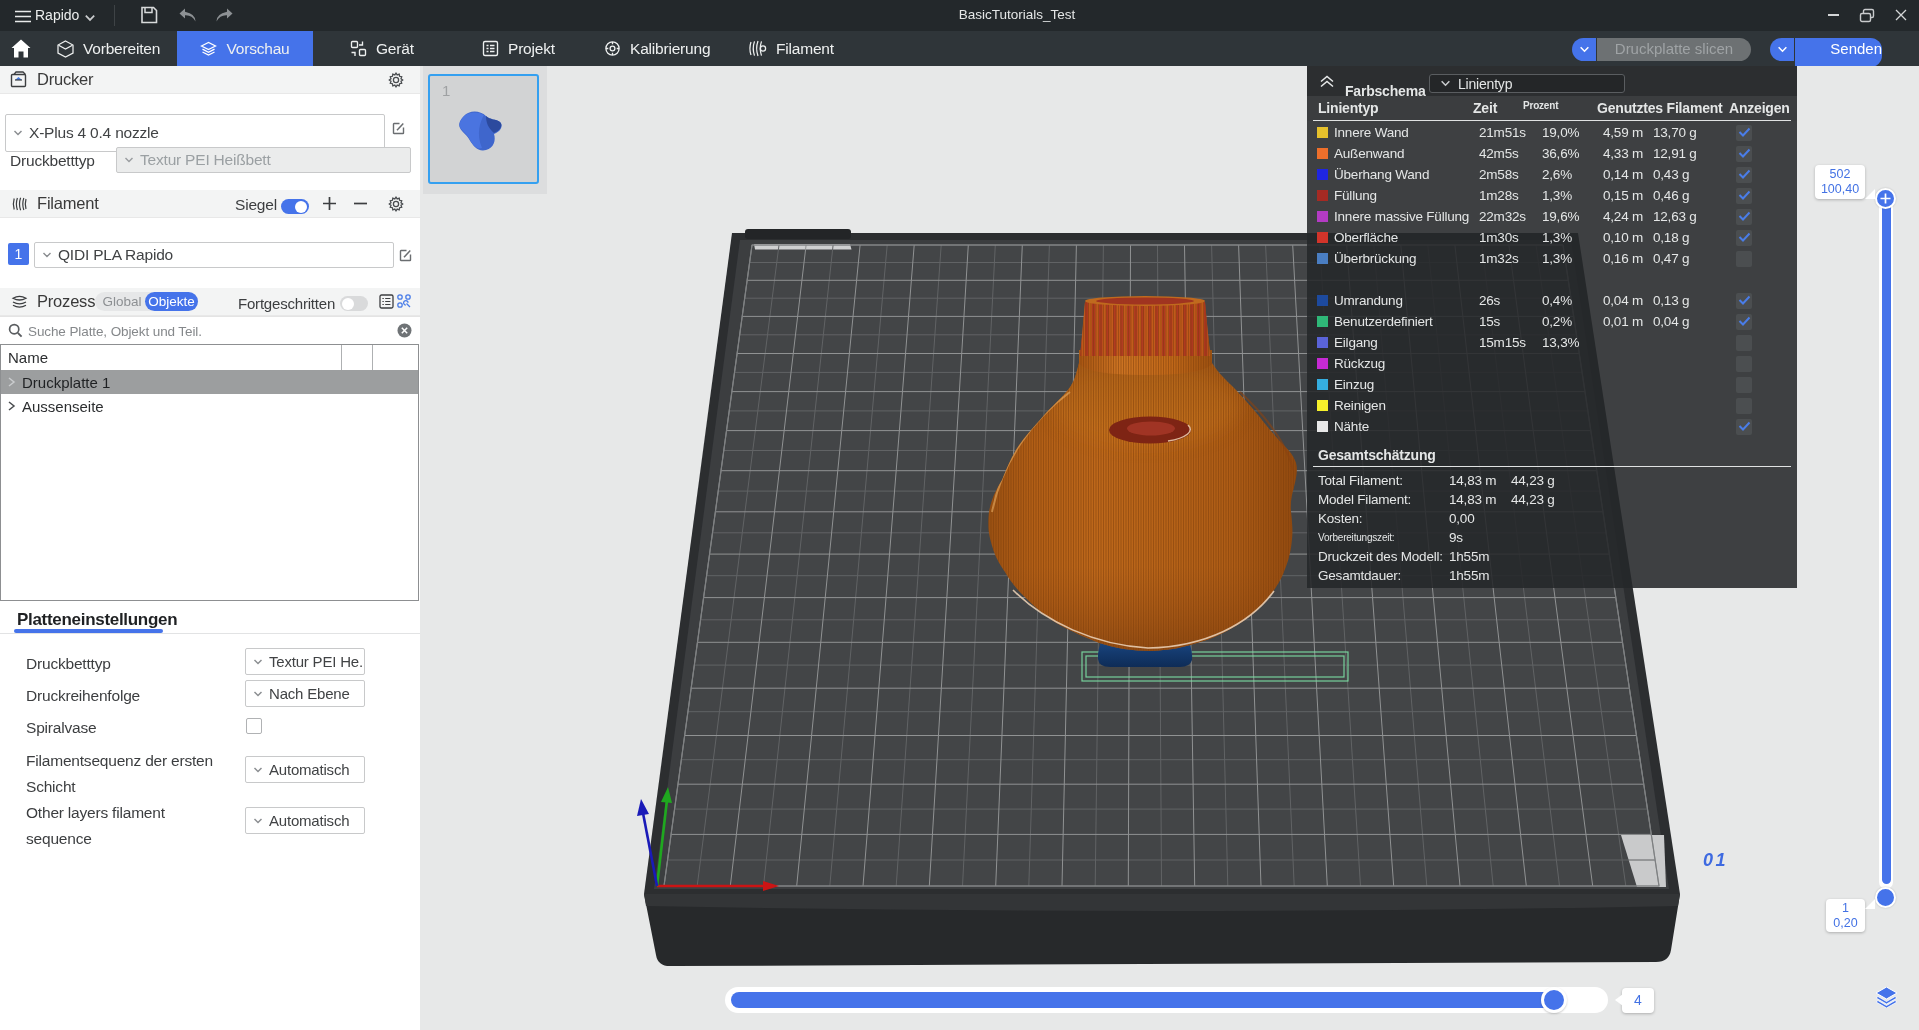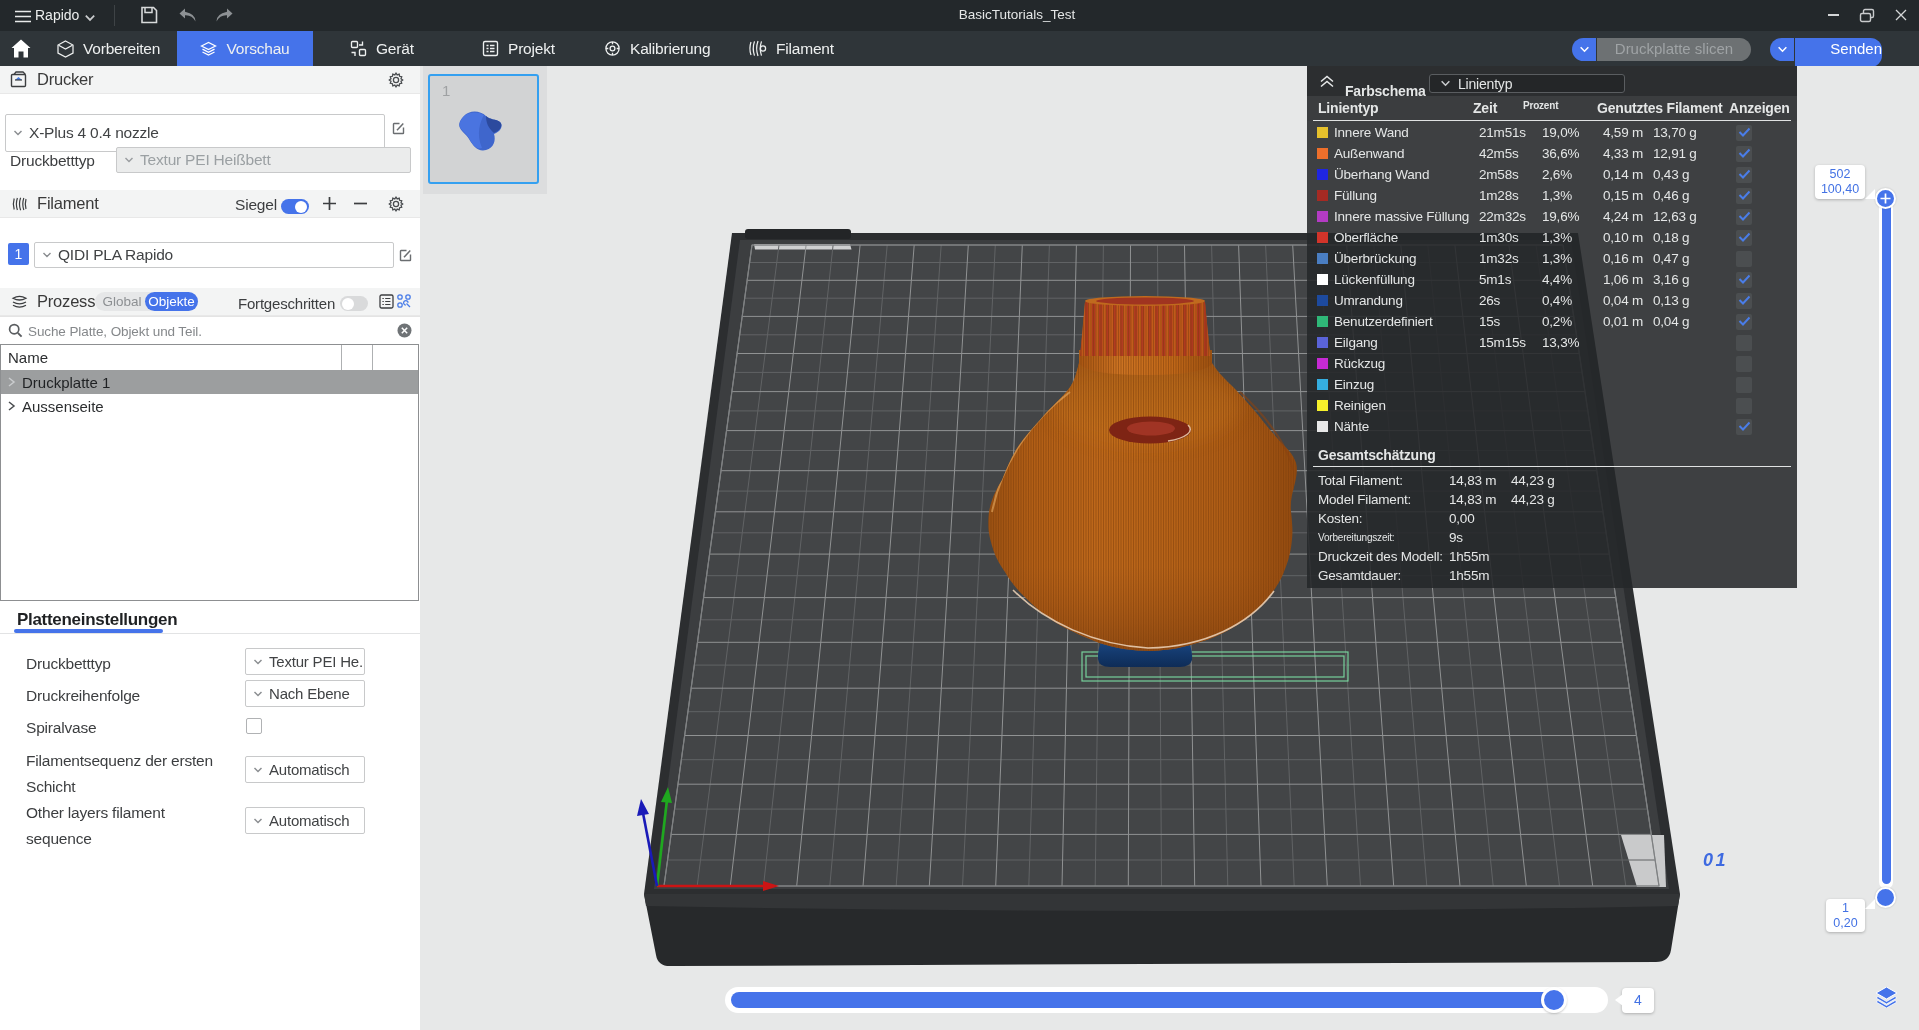--- a/index.html
+++ b/index.html
@@ -385,33 +385,20 @@
       </div>
       <div class="prow" style="top:182px">
         <div class="pc" style="left:4px;top:5px;width:11px;height:11px;background:#4a7ec2"></div>
         <div class="pc" style="left:21px">Überbrückung</div>
         <div class="pc" style="left:166px">1m32s</div>
         <div class="pc" style="left:229px">1,3%</div>
         <div class="pc" style="left:290px">0,16 m</div>
         <div class="pc" style="left:340px">0,47 g</div>
         <div class="pc" style="left:423px;top:2.5px;width:16px;height:16px;background:#4b4e50;border-radius:2px"></div>
       </div>
-      <div class="prow" style="top:203px">
-        <div class="pc" style="left:4px;top:5px;width:11px;height:11px;background:#ffffff"></div>
-        <div class="pc" style="left:21px">Lückenfüllung</div>
-        <div class="pc" style="left:166px">5m1s</div>
-        <div class="pc" style="left:229px">4,4%</div>
-        <div class="pc" style="left:290px">1,06 m</div>
-        <div class="pc" style="left:340px">3,16 g</div>
-        <div class="pc" style="left:423px;top:2.5px;width:16px;height:16px;background:#4b4e50;border-radius:2px">
-          <svg width="13" height="11" viewBox="0 0 13 11" style="position:absolute;left:1.5px;top:2.5px">
-            <path d="M1.5 5 L5 8.5 L11.5 1.5" stroke="#4a7de8" stroke-width="2" fill="none"></path>
-          </svg>
-        </div>
-      </div>
       <div class="prow" style="top:224px">
         <div class="pc" style="left:4px;top:5px;width:11px;height:11px;background:#1d4a9e"></div>
         <div class="pc" style="left:21px">Umrandung</div>
         <div class="pc" style="left:166px">26s</div>
         <div class="pc" style="left:229px">0,4%</div>
         <div class="pc" style="left:290px">0,04 m</div>
         <div class="pc" style="left:340px">0,13 g</div>
         <div class="pc" style="left:423px;top:2.5px;width:16px;height:16px;background:#4b4e50;border-radius:2px">
           <svg width="13" height="11" viewBox="0 0 13 11" style="position:absolute;left:1.5px;top:2.5px">
             <path d="M1.5 5 L5 8.5 L11.5 1.5" stroke="#4a7de8" stroke-width="2" fill="none"></path>

